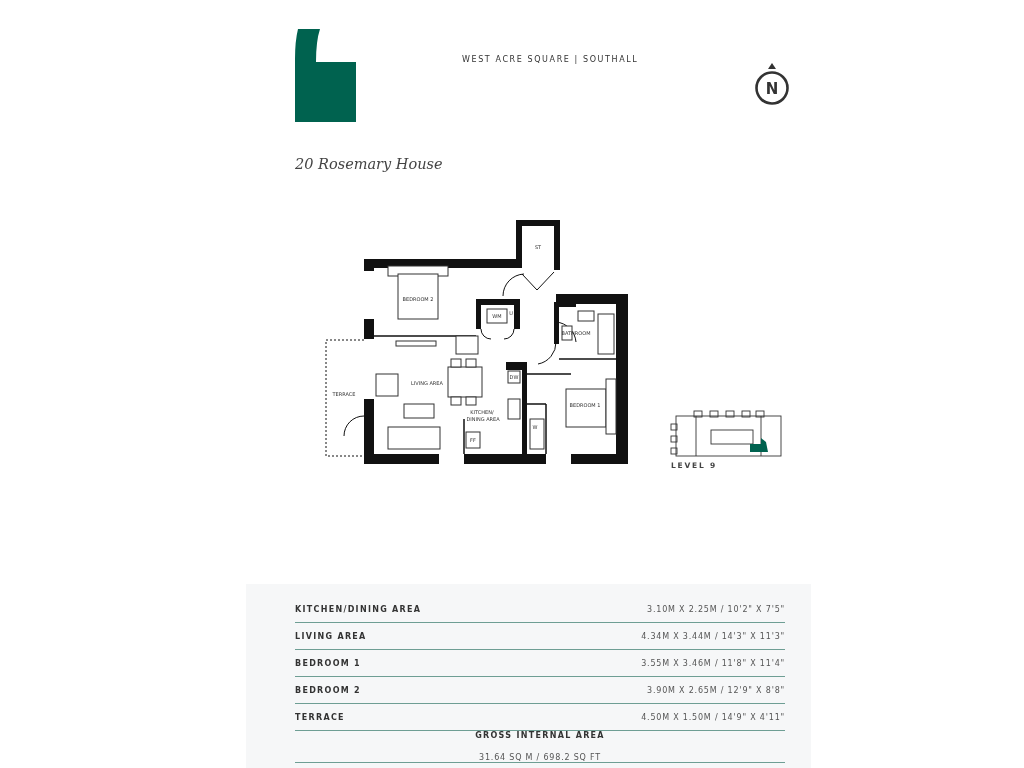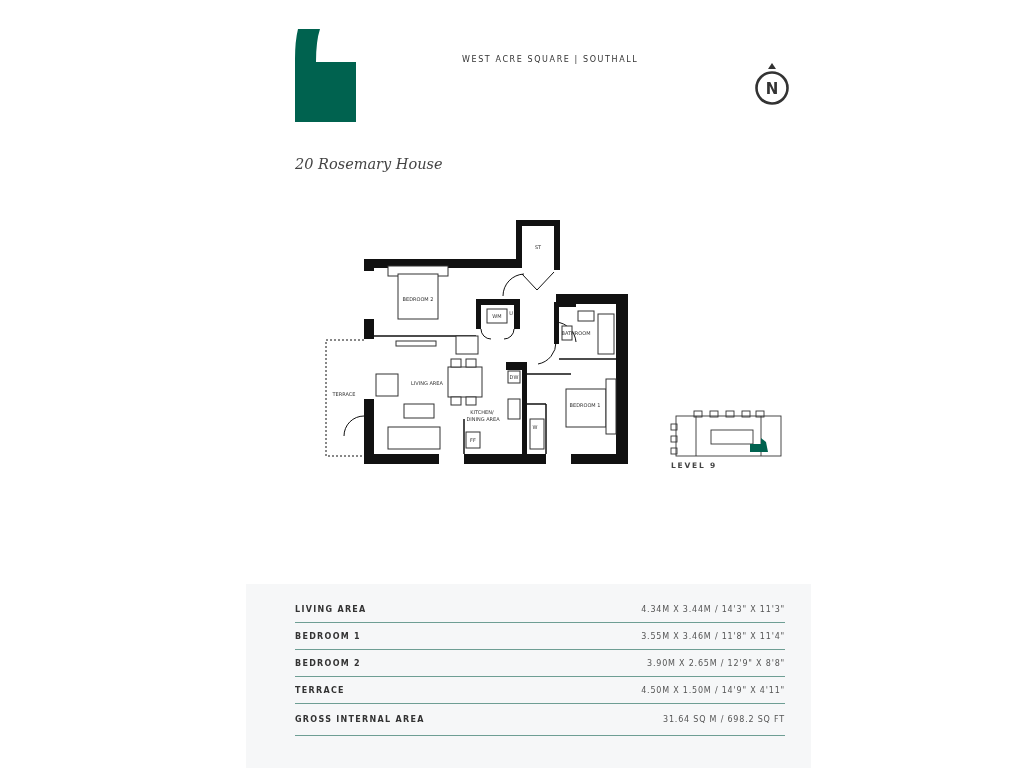--- a/index.html
+++ b/index.html
@@ -8,21 +8,21 @@
   .logo { position:absolute; left:279px; top:0; width:61px; height:93px; }
   .brand { position:absolute; left:446px; top:26px; font-size:8px; letter-spacing:1.6px; color:#333; font-family:"DejaVu Sans", sans-serif; }
   .compass { position:absolute; left:737px; top:34px; width:38px; height:44px; }
   .unit-title { position:absolute; left:279px; top:127px; font-family:"DejaVu Serif", serif; font-style:italic; font-size:14.5px; color:#444; }
   .plan { position:absolute; left:300px; top:185px; width:320px; height:255px; }
   .keyplan { position:absolute; left:650px; top:375px; width:120px; height:55px; }
   .keyplan-label { position:absolute; left:655px; top:432px; font-size:7.5px; letter-spacing:1.8px; color:#444; font-weight:bold; font-family:"DejaVu Sans", sans-serif; }
   .table-box { position:absolute; left:230px; top:555px; width:565px; height:213px; background:#f6f7f8; }
   .table { position:absolute; left:279px; top:567px; width:490px; }
   .row { position:relative; height:26px; border-bottom:1.5px solid #6e9e94; display:flex; align-items:center; justify-content:space-between; }
-  .row.gia { height:31px; }
+  .row.gia { height:31px;flex-direction:column; }
   .row .k { font-size:8px; font-weight:bold; letter-spacing:1.3px; color:#333; font-family:"DejaVu Sans", sans-serif; }
   .row .v { font-size:8px; letter-spacing:0.8px; color:#555; font-family:"DejaVu Sans", sans-serif; }
   .legend { position:absolute; left:279px; top:743px; width:500px; font-size:6px; letter-spacing:0.7px; color:#555; line-height:10px; font-family:"DejaVu Sans", sans-serif; }
   .legend b { color:#333; }
   .plan text { font-family:"DejaVu Sans", sans-serif; }
 </style>
 </head>
 <body>
 
 <div class="page">
@@ -150,20 +150,24 @@
       <line x1="30" y1="12" x2="30" y2="52"></line>
       <line x1="95" y1="12" x2="95" y2="52"></line>
     </g>
     <polygon points="84,40 95,40 95,34 100,38 102,48 84,48" fill="#00624f"></polygon>
   </svg>
   <div class="keyplan-label">LEVEL 9</div>
 
   <div class="table-box"></div>
   <div class="table">
     <div class="row">
+      <span class="k">KITCHEN/DINING AREA</span>
+      <span class="v">3.10M X 2.25M / 10'2" X 7'5"</span>
+    </div>
+    <div class="row">
       <span class="k">LIVING AREA</span>
       <span class="v">4.34M X 3.44M / 14'3" X 11'3"</span>
     </div>
     <div class="row">
       <span class="k">BEDROOM 1</span>
       <span class="v">3.55M X 3.46M / 11'8" X 11'4"</span>
     </div>
     <div class="row">
       <span class="k">BEDROOM 2</span>
       <span class="v">3.90M X 2.65M / 12'9" X 8'8"</span>

